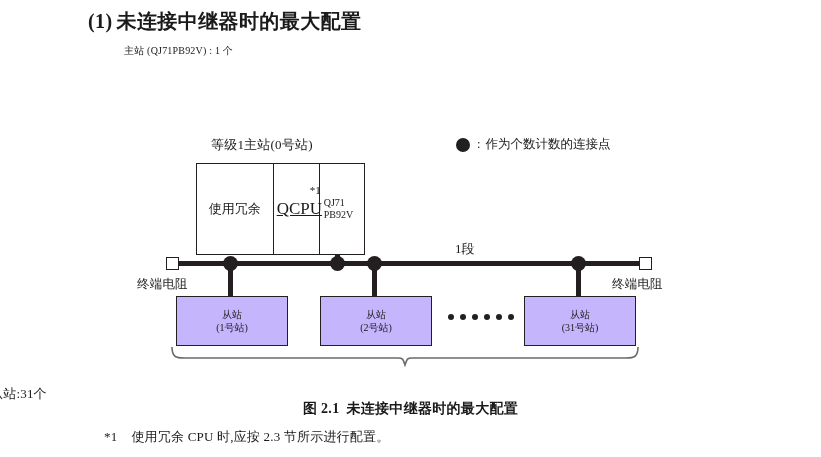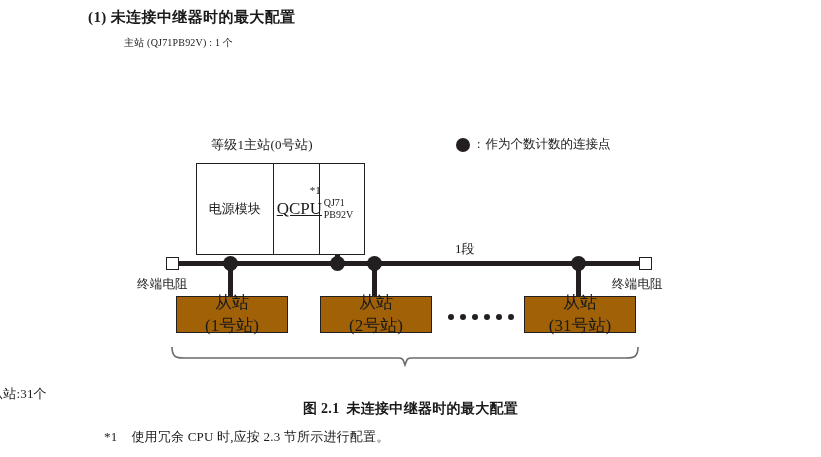--- a/index.html
+++ b/index.html
@@ -14,21 +14,21 @@
     font-family: "Liberation Serif", "DejaVu Serif", serif;
     color: #1a1a1a;
     overflow: hidden;
   }
 
   .abs { position: absolute; }
 
   
   #heading-section { left: 88px; top: 8px; width: 700px; }
   #section-title {
-    font-size: 15px;
+    font-size: 20px;
     font-weight: bold;
     letter-spacing: 0.4px;
     white-space: nowrap;
   }
   #section-title .num { margin-right: 4px; }
   .spec-line {
     font-size: 10px;
     margin-left: 36px;
     margin-top: 9px;
     white-space: nowrap;
@@ -132,29 +132,29 @@
   .stub {
     width: 4.5px;
     background: #231f20;
   }
   #stub-1 { left: 228px; top: 266px; height: 31px; }
   #stub-2 { left: 372px; top: 266px; height: 31px; }
   #stub-3 { left: 576px; top: 266px; height: 31px; }
 
   
   .slave-box {
-    height: 37px;
+    height: 50px;
     border: 1.4px solid #231f20;
     box-sizing: border-box;
-    background: #a16207;
+    background: #c4b5fd;
     display: flex;
     flex-direction: column;
     align-items: center;
     justify-content: center;
-    font-size: 17px;
+    font-size: 10px;
     line-height: 1.35;
     white-space: nowrap;
   }
   #slave-1  { left: 176px; top: 296px; width: 112px; }
   #slave-2  { left: 320px; top: 296px; width: 112px; }
   #slave-31 { left: 524px; top: 296px; width: 112px; }
 
   
   #ellipsis-dots {
     left: 448px; top: 314px;
@@ -229,21 +229,21 @@
   <div id="legend" class="abs">
     <span id="legend-dot"></span>
     <span id="legend-colon">:</span>
     <span>作为个数计数的连接点</span>
   </div>
 
   <div id="master-label" class="abs">等级1主站(0号站)</div>
 
   <div id="module-rack" class="abs">
     <div id="cell-power" class="rack-cell">
-      <span>电源模块</span>
+      <span>使用冗余</span>
     </div>
     <div id="cell-cpu" class="rack-cell">
       <span class="cpu-text">QCPU</span>
       <sup id="footnote-marker-inline">*1</sup>
     </div>
     <div id="cell-master" class="rack-cell">
       <span class="mod-text">
         <span>QJ71</span><br>
         <span>PB92V</span>
       </span>

